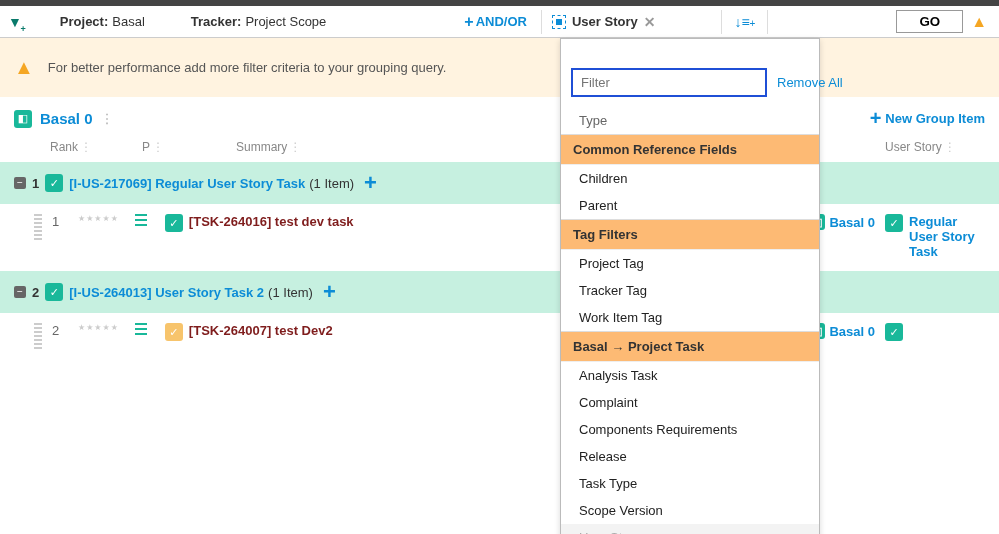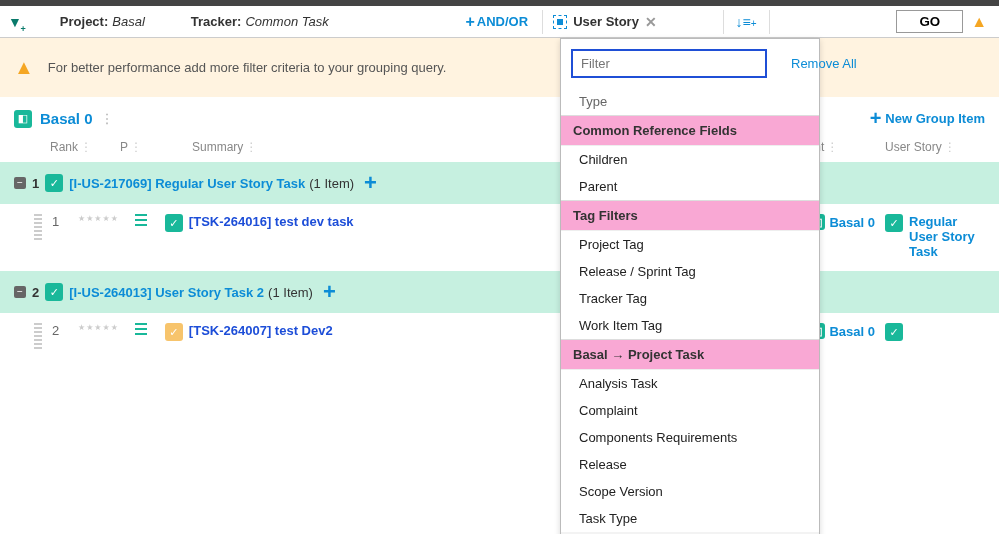--- a/index.html
+++ b/index.html
@@ -2,42 +2,42 @@
 <html><head>
   <meta charset="utf-8">
   <style>
     * { box-sizing: border-box; margin: 0; padding: 0; font-family: Arial, Helvetica, sans-serif; }
     body { width: 999px; height: 534px; background: #fff; overflow: hidden; font-size: 13px; color: #333; }
     .topbar-dark { height: 6px; background: #444; }
     .toolbar { display: flex; align-items: center; height: 32px; border-bottom: 1px solid #ccc; padding: 0 8px; background: #fff; }
     .filter-icon-t { color: #0a7a6b; font-size: 14px; margin-right: 6px; position: relative; }
     .filter-icon-t::after { content: '+'; position: absolute; bottom: -4px; right: -4px; font-size: 9px; font-weight: bold; color: #0a7a6b; }
     .toolbar .lbl { font-weight: bold; margin-right: 4px; padding-left: 32px; }
-    .toolbar .val { margin-right: 14px; font-style: italic; }
+    .toolbar .val { margin-right: 14px; }
     .and-or { color: #0c8cd6; font-weight: bold; display: flex; align-items: center; cursor: pointer; margin-left: auto; margin-right: 10px; }
     .and-or .plus { font-size: 16px; margin-right: 2px; }
     .sep { width: 1px; height: 24px; background: #ddd; margin: 0 4px; }
     .chip { display: flex; align-items: center; font-weight: bold; padding: 0 6px; }
     .chip .us-icon { width: 14px; height: 14px; border: 1.5px dashed #0c8cd6; margin-right: 6px; position: relative; }
     .chip .us-icon::before { content:''; position:absolute; width:6px; height:6px; background:#0c8cd6; top:3px; left:3px; }
     .chip .close-x { color: #999; margin-left: 6px; font-size: 14px; cursor: pointer; }
     .sort-icon { color: #0c8cd6; margin: 0 8px; font-size: 14px; }
     .sort-icon::after { content:'+'; font-size: 10px; color:#0c8cd6; }
     .go-btn { border: 1px solid #999; background: #fff; padding: 3px 22px; font-weight: bold; cursor: pointer; margin-left: auto; margin-right: 8px; }
     .warn-tri { color: #f5a623; font-size: 16px; margin-right: 4px; }
     .info-banner { background: #fff3e0; display: flex; align-items: center; padding: 18px 14px; color: #555; position: relative; }
     .info-banner .warn-tri { font-size: 20px; margin-right: 14px; }
     .project-row { display: flex; align-items: center; padding: 10px 14px; }
     .proj-icon { width: 18px; height: 18px; background: #19b89a; border-radius: 3px; margin-right: 8px; display:flex; align-items:center; justify-content:center; color:#fff; font-size:11px; }
     .proj-name { color: #0c8cd6; font-weight: bold; font-size: 15px; }
     .dots { color: #aaa; margin-left: 8px; letter-spacing: 1px; cursor:pointer; }
     .spacer { flex: 1; }
     .new-group { color: #0c8cd6; font-weight: bold; display: flex; align-items: center; cursor:pointer; }
     .new-group .plus { font-size: 20px; margin-right: 4px; }
-    .col-headers { display: flex; align-items: center; padding: 0 14px 6px 50px; color: #888; font-size: 12px; }
+    .col-headers { display: flex; align-items: center; padding: 0 14px 6px 50px; color: #888; font-size: 12px; gap: 22px; }
     .col-headers div { display: flex; align-items: center; }
     .col-rank { width: 70px; }
     .col-p { width: 40px; }
     .col-sum { flex: 1; margin-left: 32px; }
     .col-sprint { width: 80px; text-align: right; }
     .col-us { width: 100px; text-align: right; margin-left: 12px; }
     .hdr-dots { color: #ccc; margin-left: 2px; }
     .group-row { background: #c6f0e0; display: flex; align-items: center; padding: 8px 14px; margin-top: 2px; }
     .collapse-sq { width: 12px; height: 12px; background: #666; border-radius: 2px; margin-right: 6px; display:flex; align-items:center; justify-content:center; color:#fff; font-size:10px; line-height:1; cursor:pointer; }
     .grp-num { font-weight: bold; margin-right: 6px; }
@@ -45,50 +45,50 @@
     .check-badge.orange { background: #f7c46c; }
     .grp-title { color: #0c8cd6; font-weight: bold; }
     .grp-count { color: #333; font-weight: normal; margin-left: 4px; }
     .add-plus { color: #0c8cd6; font-size: 22px; font-weight: bold; margin-left: 10px; cursor:pointer; }
     .item-row { display: flex; align-items: flex-start; padding: 10px 14px; }
     .drag-handle { width: 8px; height: 26px; background: repeating-linear-gradient(#ccc, #ccc 2px, #fff 2px, #fff 4px); margin-right: 10px; margin-left: 20px; cursor:grab; }
     .item-num { width: 26px; color: #666; }
     .stars { color: #ccc; font-size: 8px; letter-spacing: 1px; margin-right: 16px; }
     .prio-bars { width: 12px; height: 12px; display: flex; flex-direction: column; justify-content: space-between; margin-right: 18px; }
     .prio-bars span { height: 2px; background: #19b89a; }
-    .item-title { color: #1d4ed8; font-weight: bold; }
+    .item-title { color: #7f1d1d; font-weight: bold; }
     .right-cols { margin-left: auto; display: flex; align-items: flex-start; gap: 10px; }
     .sprint-badge { display: flex; align-items: center; color: #0c8cd6; font-weight: bold; }
     .sprint-badge .proj-icon { width: 16px; height: 16px; margin-right: 4px; }
     .us-cell { display: flex; align-items: flex-start; width: 100px; }
     .us-cell .check-badge { flex-shrink: 0; }
     .us-cell-text { color: #0c8cd6; font-weight: bold; }
 
     
     .dropdown { position: absolute; top: 38px; left: 560px; width: 260px; background: #fff; border: 1px solid #bbb; box-shadow: 0 2px 6px rgba(0,0,0,.15); z-index: 10; }
-    .dd-top { display: flex; align-items: center; padding: 10px; gap: 24px; }
+    .dd-top { display: flex; align-items: center; padding: 10px; gap: 10px; margin-top: 19px; }
     .dd-filter-input { flex: 1; border: 2px solid #1f4fd6; padding: 5px 8px; font-size: 13px; outline: none; }
     .dd-remove { color: #0c8cd6; cursor: pointer; white-space: nowrap; }
     .dd-list { max-height: 470px; overflow-y: auto; }
-    .dd-sec-hdr { font-weight: bold; padding: 7px 12px; border-top: 1px solid #ddd; border-bottom: 1px solid #eee; background:#f9a8d4; }
+    .dd-sec-hdr { font-weight: bold; padding: 7px 12px; border-top: 1px solid #ddd; border-bottom: 1px solid #eee; background:#fdba74; }
     .dd-item { padding: 6px 18px; cursor: pointer; color: #222; }
     .dd-item.disabled { color: #aaa; background: #f3f3f3; cursor: default; }
     .dd-item.cut { color: #666; }
   </style>
 </head>
 <body>
 
 <div class="topbar-dark"></div>
 
 <div class="toolbar">
   <span class="filter-icon-t">▼</span>
   <span class="lbl">Project:</span>
   <span class="val">Basal</span>
   <span class="lbl">Tracker:</span>
-  <span class="val">Common Task</span>
+  <span class="val">Project Scope</span>
   <span class="and-or">
       <span class="plus">+</span>
       <span>AND/OR</span>
     </span>
   <span class="sep"></span>
   <div class="chip">
     <span class="us-icon"></span>
     <span>User Story</span>
     <span class="close-x">✕</span>
   </div>
@@ -199,25 +199,24 @@
     <input class="dd-filter-input" placeholder="Filter" style="">
     <span class="dd-remove">Remove All</span>
   </div>
   <div class="dd-list" id="dd-list">
       <div class="dd-item cut">Type</div>
       <div class="dd-sec-hdr">Common Reference Fields</div>
       <div class="dd-item">Children</div>
       <div class="dd-item">Parent</div>
       <div class="dd-sec-hdr">Tag Filters</div>
       <div class="dd-item">Project Tag</div>
-      <div class="dd-item">Release / Sprint Tag</div>
       <div class="dd-item">Tracker Tag</div>
       <div class="dd-item">Work Item Tag</div>
       <div class="dd-sec-hdr">Basal → Project Task</div>
       <div class="dd-item">Analysis Task</div>
       <div class="dd-item">Complaint</div>
       <div class="dd-item">Components Requirements</div>
       <div class="dd-item">Release</div>
+      <div class="dd-item">Task Type</div>
       <div class="dd-item">Scope Version</div>
-      <div class="dd-item">Task Type</div>
       <div class="dd-item disabled">User Story</div>
     </div>
 </div>
 
 </body></html>

